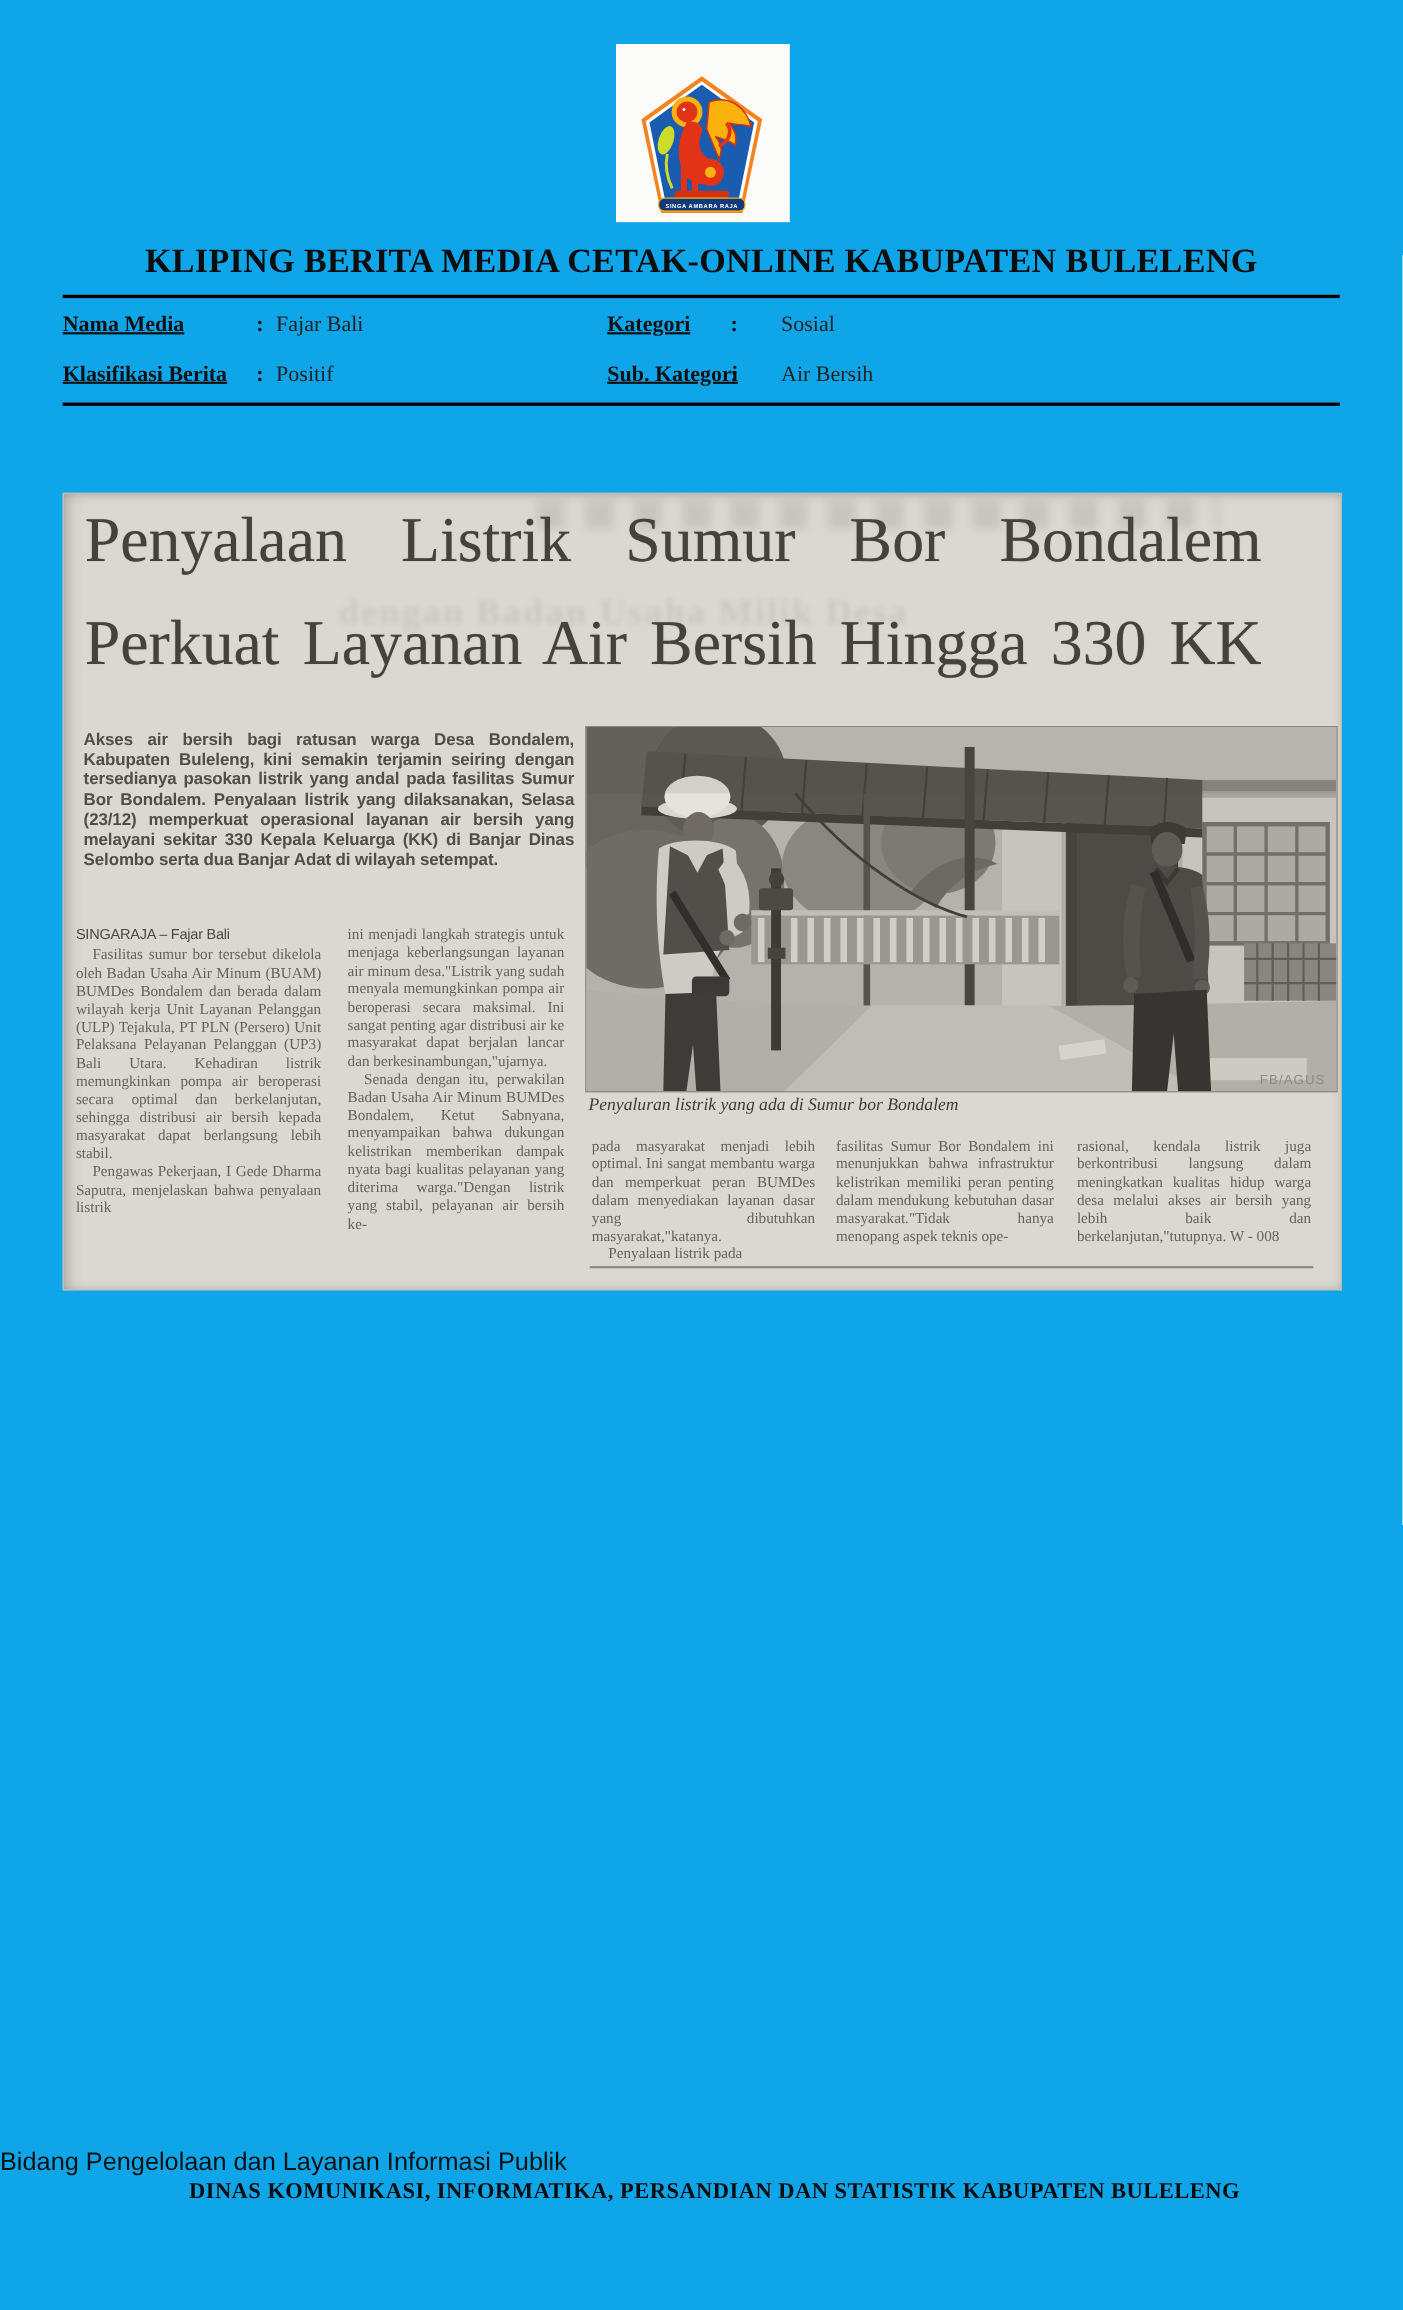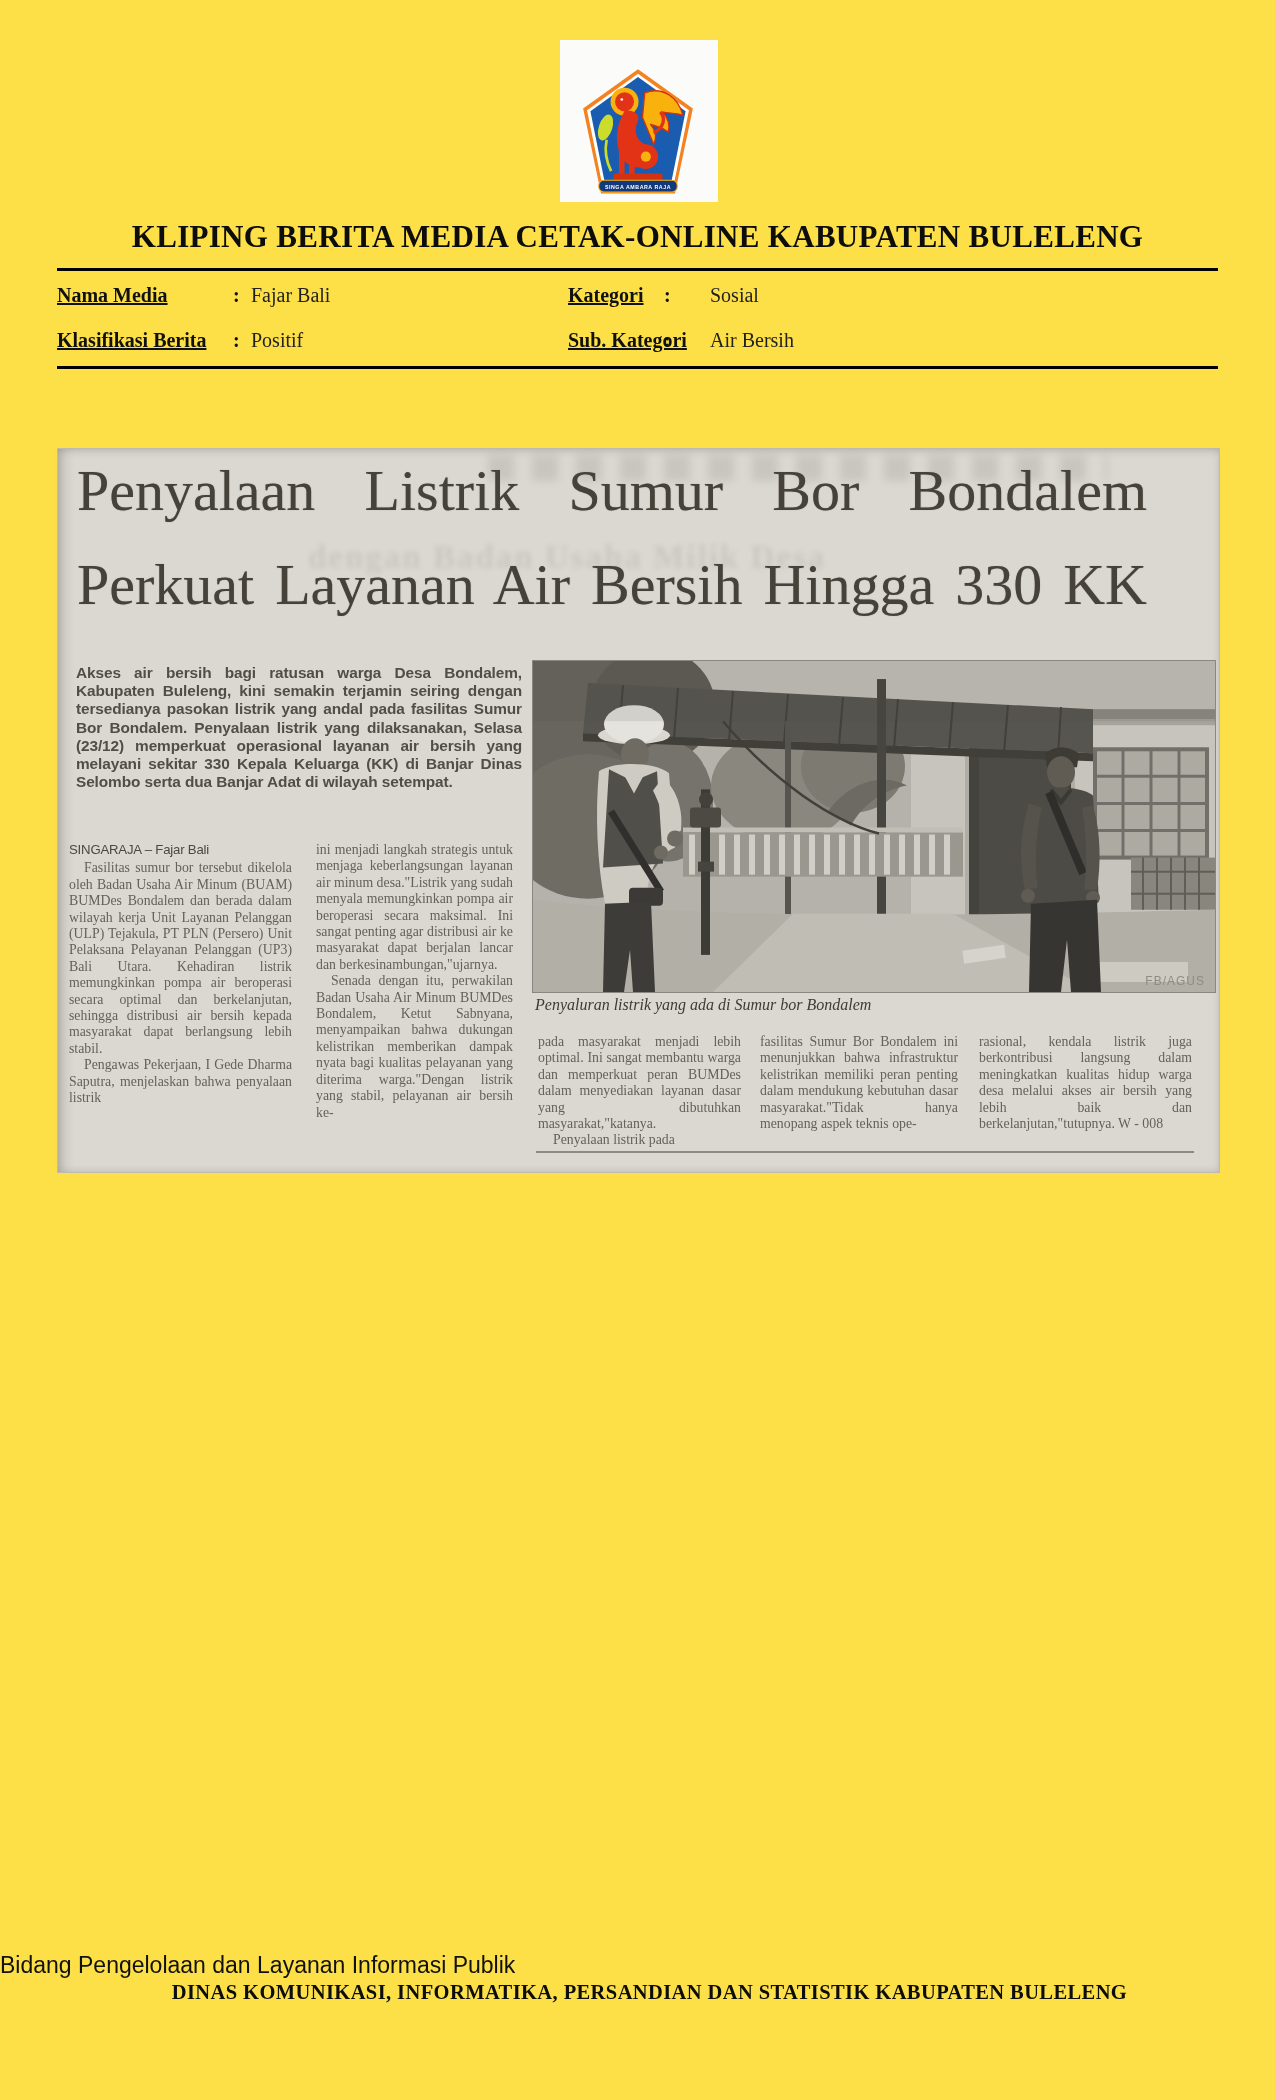--- a/index.html
+++ b/index.html
@@ -1,32 +1,32 @@
 <!DOCTYPE html>
 <html><head>
 <meta charset="utf-8">
 <style>
   html,body{margin:0;padding:0;background:#ffffff;}
-  .page{position:relative;width:1275px;height:2100px;background:#fde047;margin:0 auto;overflow:hidden;
+  .page{position:relative;width:1275px;height:2100px;background:#0ea5e9;margin:0 auto;overflow:hidden;
         font-family:"Liberation Serif",serif;}
   .abs{position:absolute;}
 
   
   .logo-backing{left:560px;top:40px;width:158px;height:162px;background:#fbfbfa;}
   .logo-svg{left:582px;top:68px;}
   .doc-title{left:0;top:219px;width:100%;text-align:center;font-size:31px;font-weight:bold;
              letter-spacing:.3px;color:#0d0d0d;font-family:"Liberation Serif",serif;}
   .rule{left:57px;width:1161px;height:3.4px;background:#000;}
   .rule1{top:268px;} .rule2{top:366px;}
   .meta-label{font-size:20px;font-weight:bold;color:#111;text-decoration:underline;}
   .meta-colon{font-size:20px;font-weight:bold;color:#111;}
   .meta-value{font-size:20px;color:#222;}
   .r1{top:284px;} .r2{top:329px;}
   .c-label-l{left:57px;} .c-colon-l{left:233px;} .c-value-l{left:251px;}
-  .c-label-r{left:552px;margin-left:16px;} .c-colon-r{left:664px;} .c-value-r{left:710px;}
+  .c-label-r{left:552px;} .c-colon-r{left:664px;} .c-value-r{left:710px;}
 
   
   .clipping{left:57px;top:448px;width:1161px;height:723px;
       background:linear-gradient(180deg,#e7e4de 0%,#ddda d4 10%,#dbd8d2 45%,#d7d4cd 100%);
       background-color:#dbd8d2;
       border:1px solid #bdbab3;
       box-shadow:inset 10px 0 14px -8px rgba(60,55,45,.35), inset 0 6px 10px -6px rgba(60,55,45,.25),
                  inset -4px -4px 10px -6px rgba(60,55,45,.2);
       overflow:hidden;}
   .ghost{left:250px;top:90px;width:780px;font-size:33px;font-weight:bold;color:#7b756a;

